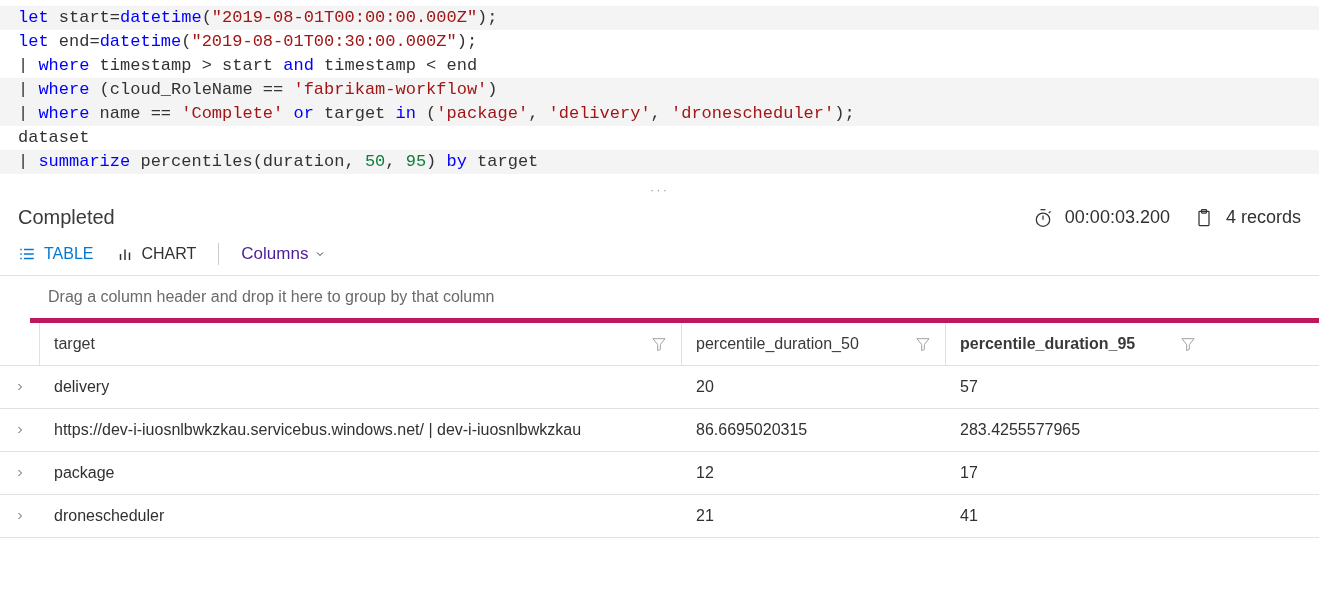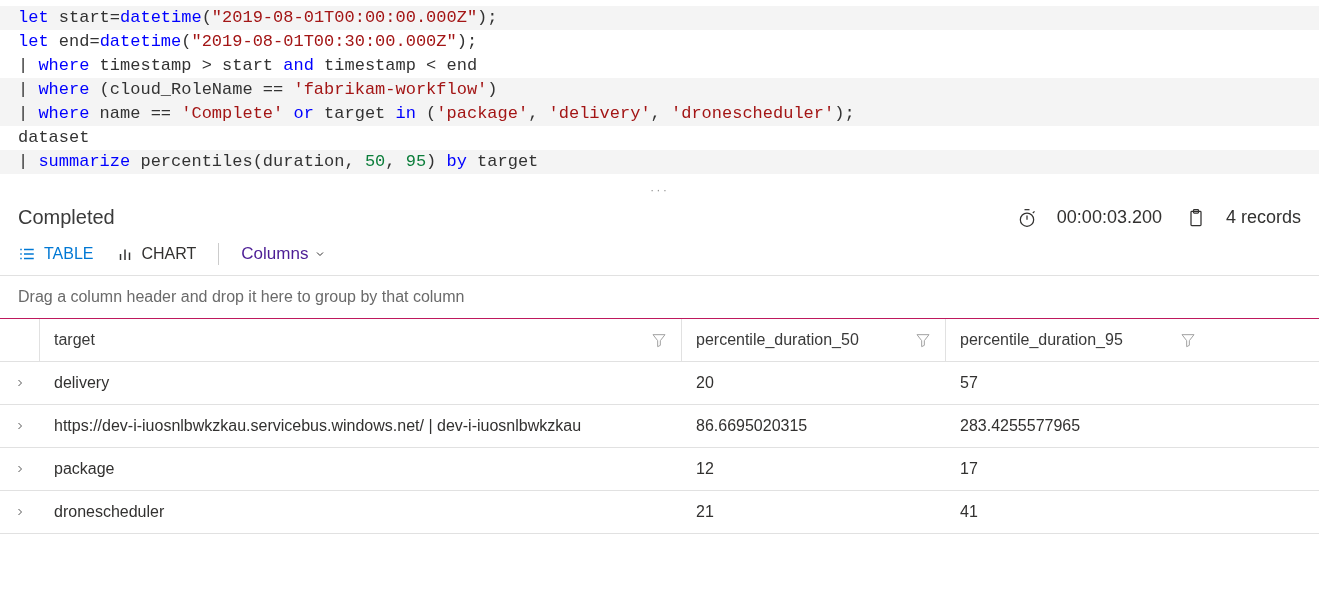--- a/index.html
+++ b/index.html
@@ -60,21 +60,21 @@
     color: #323130;
   }
   .status-row .meta svg {
     width: 20px; height: 20px;
     stroke: #323130;
     fill: none;
   }
   .status-row .meta-group {
     display: flex;
     align-items: center;
-    gap: 20px;
+    gap: 12px;
     margin-left: 24px;
   }
 
   .view-tabs {
     display: flex;
     align-items: center;
     gap: 22px;
     padding: 0 18px 10px 18px;
     font-size: 16px;
   }
@@ -100,21 +100,22 @@
   }
 
   
   .grid {
     border-top: 1px solid #e1e1e1;
   }
   .group-bar {
     padding: 12px 18px;
     color: #6a6a6a;
     font-size: 16px;
-    border-bottom: 1px solid #be185d;
+    border-bottom: 5px solid #be185d;
+    margin-left: 30px;
   }
   .thead, .trow {
     display: flex;
     align-items: stretch;
     border-bottom: 1px solid #e1e1e1;
   }
   .thead {
     font-size: 16px;
     color: #393939;
   }
@@ -131,21 +132,21 @@
     display: flex;
     align-items: center;
     justify-content: space-between;
     width: 100%;
   }
   .th .filter-icon {
     width: 16px; height: 16px;
     opacity: 0.55;
   }
   .th { border-right: 1px solid #e1e1e1; }
-  .th:last-child { border-right: none; }
+  .th:last-child { border-right: none; font-weight: bold; }
   .trow .td:first-child { color: #555; }
   .chev {
     width: 14px; height: 14px;
   }
   .trow { font-size: 16px; }
 </style>
 </head>
 <body>
 
 <div class="editor" id="editor">

